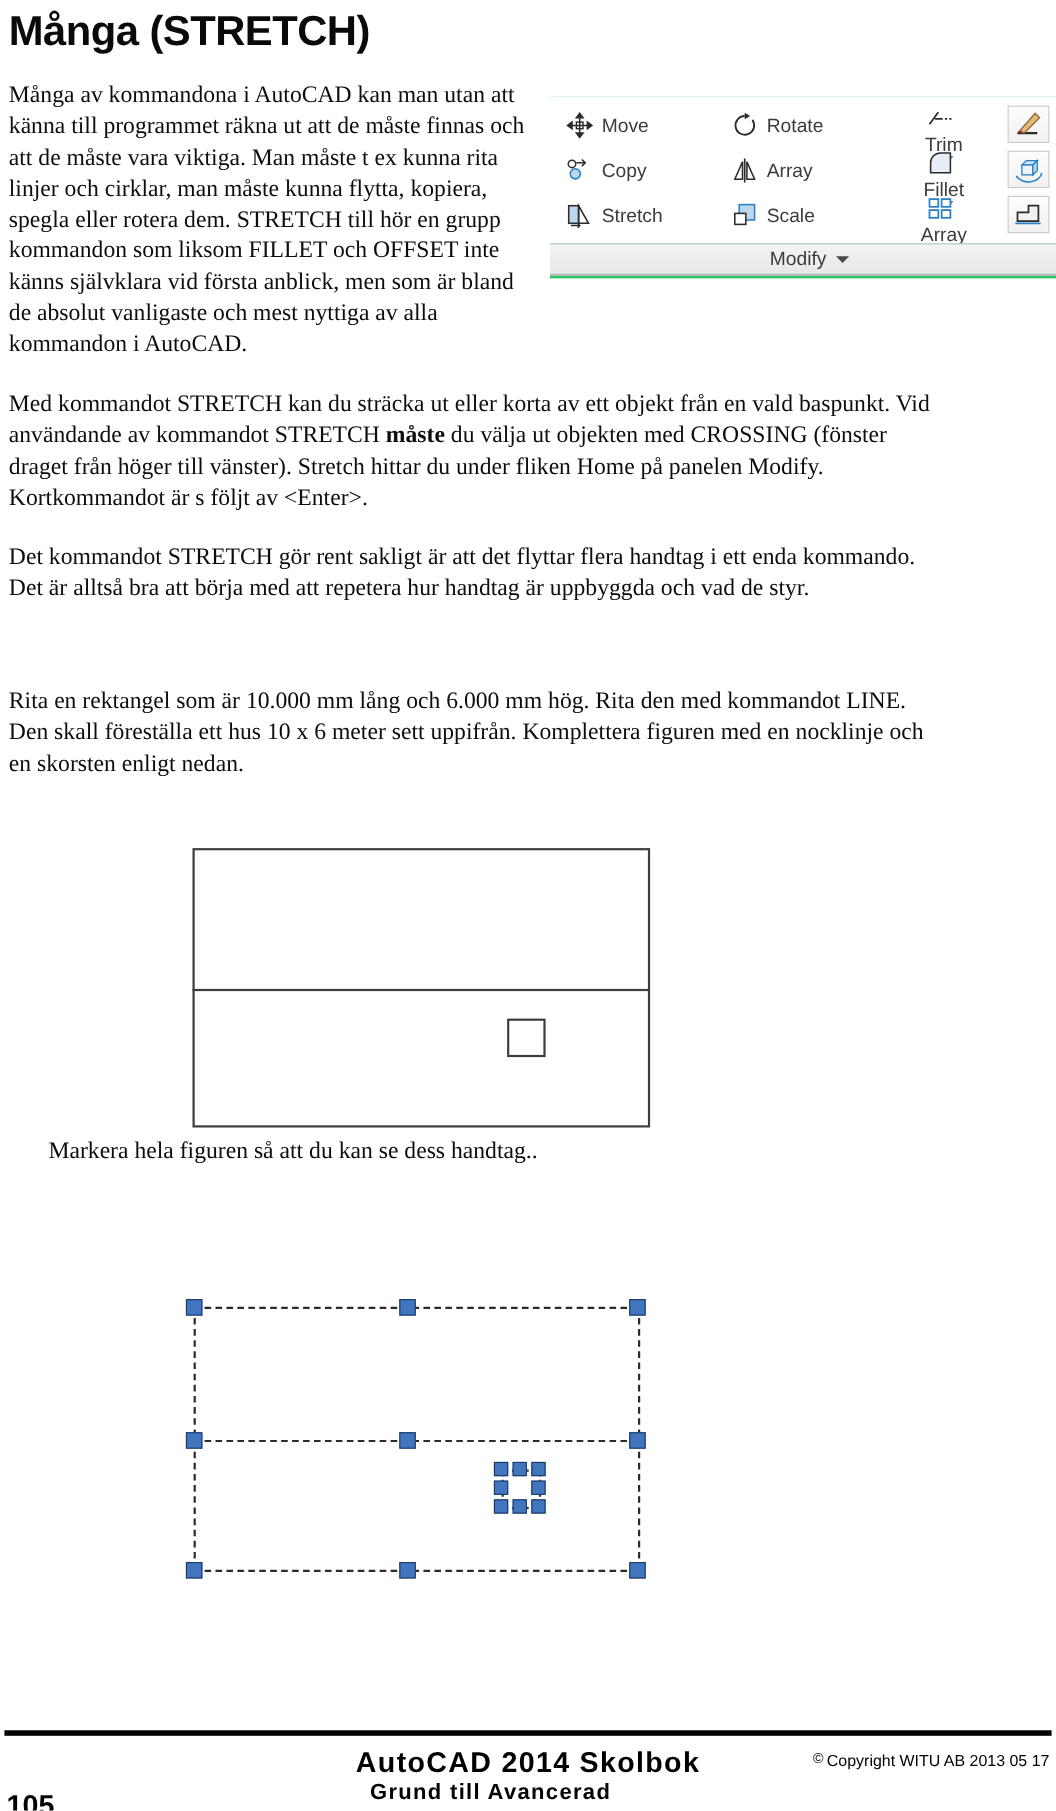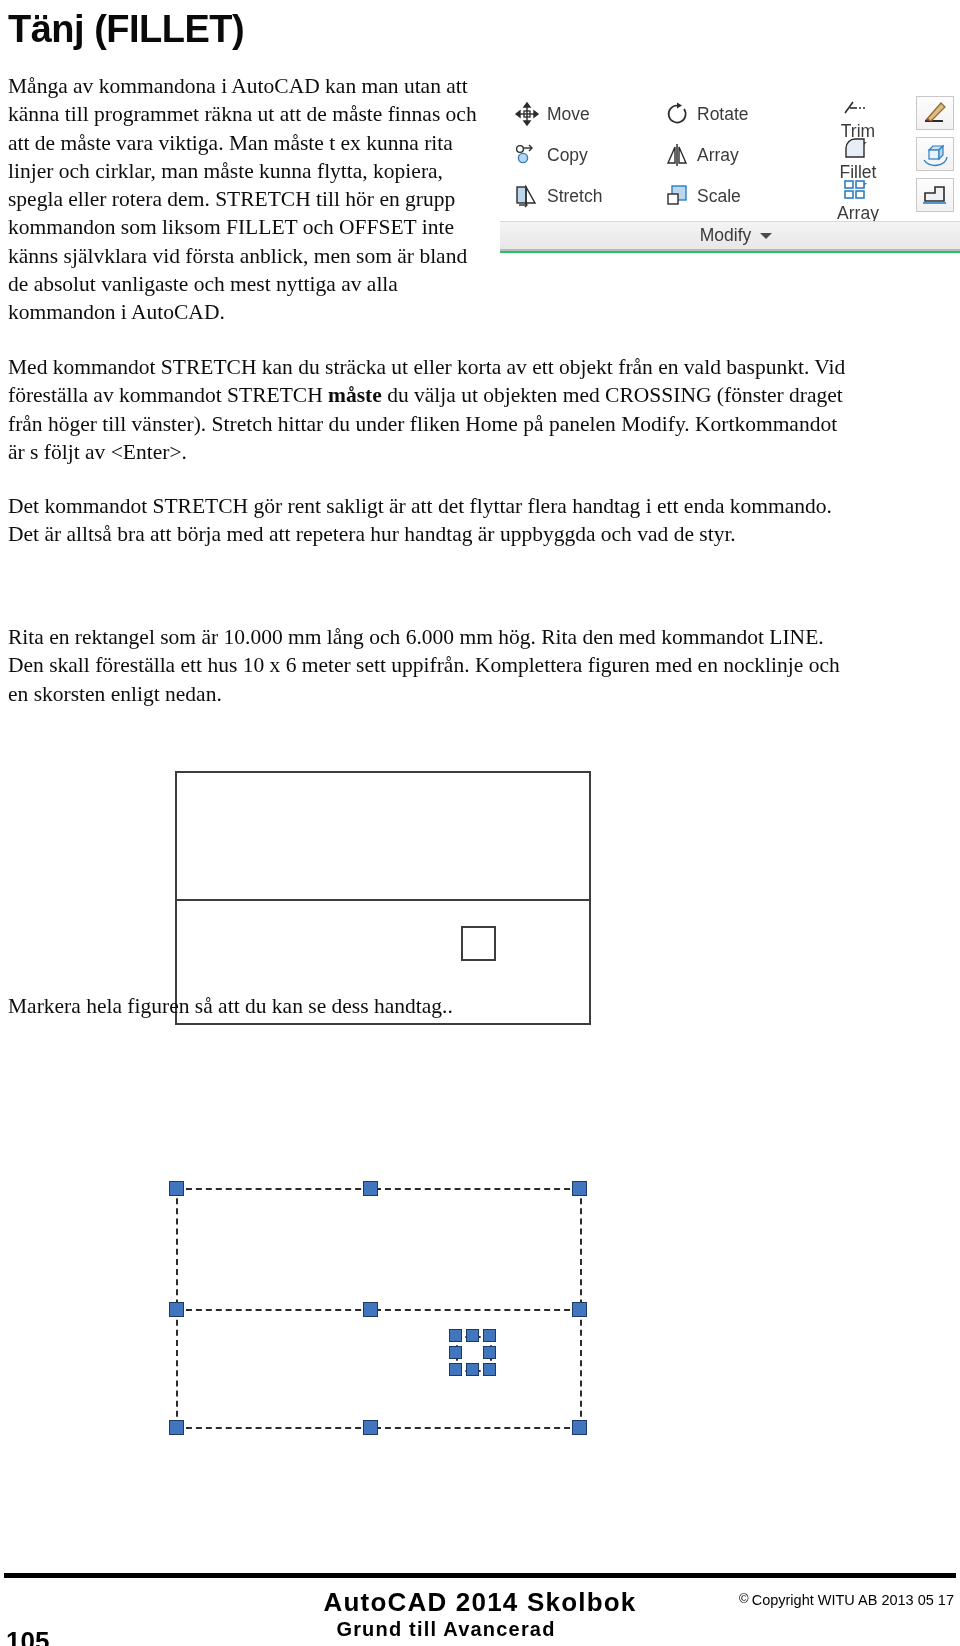--- a/index.html
+++ b/index.html
@@ -45,21 +45,21 @@
     top: 72px;
     width: 470px;
   }
   .wide {
     left: 8px;
     width: 838px;
   }
   .p2 { top: 353px; }
   .p3 { top: 492px; }
   .p4 { top: 602px; margin-top: 21px; }
-  .caption { top: 992px; }
+  .caption { top: 1032px; margin-left: 36px; }
 
   b.inline-bold { font-weight: bold; }
 
   
   .ribbon-panel {
     position: absolute;
     left: 500px;
     top: 88px;
     width: 472px;
     height: 165px;
@@ -278,21 +278,21 @@
   }
   .copy-mark {
     font-size: 13px;
     vertical-align: 2px;
     margin-right: 3px;
   }
 </style>
 </head>
 <body>
 
-<div class="page-title">Tänj (FILLET)</div>
+<div class="page-title">Många (STRETCH)</div>
 
 <div class="body-text narrow">Många av kommandona i AutoCAD kan man utan att känna till programmet räkna ut att de måste finnas och att de måste vara viktiga. Man måste t ex kunna rita linjer och cirklar, man måste kunna flytta, kopiera, spegla eller rotera dem. STRETCH till hör en grupp kommandon som liksom FILLET och OFFSET inte känns självklara vid första anblick, men som är bland de absolut vanligaste och mest nyttiga av alla kommandon i AutoCAD.</div>
 
 <div class="ribbon-panel">
   <div class="ribbon-rows">
 
     <div class="ribbon-row r1">
       <div class="rb-item c1">
         <span class="rb-icon">
           <svg width="26" height="26" viewBox="0 0 26 26">
@@ -434,21 +434,21 @@
       </span>
     </div>
   </div>
 
   <div class="panel-footer">
     <span class="panel-footer-label">Modify</span>
     <span class="panel-footer-caret"></span>
   </div>
 </div>
 
-<div class="body-text wide p2"><span>Med kommandot STRETCH kan du sträcka ut eller korta av ett objekt från en vald baspunkt. Vid föreställa av kommandot STRETCH </span><b class="inline-bold">måste</b><span> du välja ut objekten med CROSSING (fönster draget från höger till vänster). Stretch hittar du under fliken Home på panelen Modify. Kortkommandot är s följt av &lt;Enter&gt;.</span></div>
+<div class="body-text wide p2"><span>Med kommandot STRETCH kan du sträcka ut eller korta av ett objekt från en vald baspunkt. Vid användande av kommandot STRETCH </span><b class="inline-bold">måste</b><span> du välja ut objekten med CROSSING (fönster draget från höger till vänster). Stretch hittar du under fliken Home på panelen Modify. Kortkommandot är s följt av &lt;Enter&gt;.</span></div>
 
 <div class="body-text wide p3">Det kommandot STRETCH gör rent sakligt är att det flyttar flera handtag i ett enda kommando. Det är alltså bra att börja med att repetera hur handtag är uppbyggda och vad de styr.</div>
 
 <div class="body-text wide p4">Rita en rektangel som är 10.000 mm lång och 6.000 mm hög. Rita den med kommandot LINE. Den skall föreställa ett hus 10 x 6 meter sett uppifrån. Komplettera figuren med en nocklinje och en skorsten enligt nedan.</div>
 
 <div class="cad-drawing">
   <div class="cad-rect"></div>
   <div class="cad-ridge"></div>
   <div class="cad-chimney"></div>
 </div>

